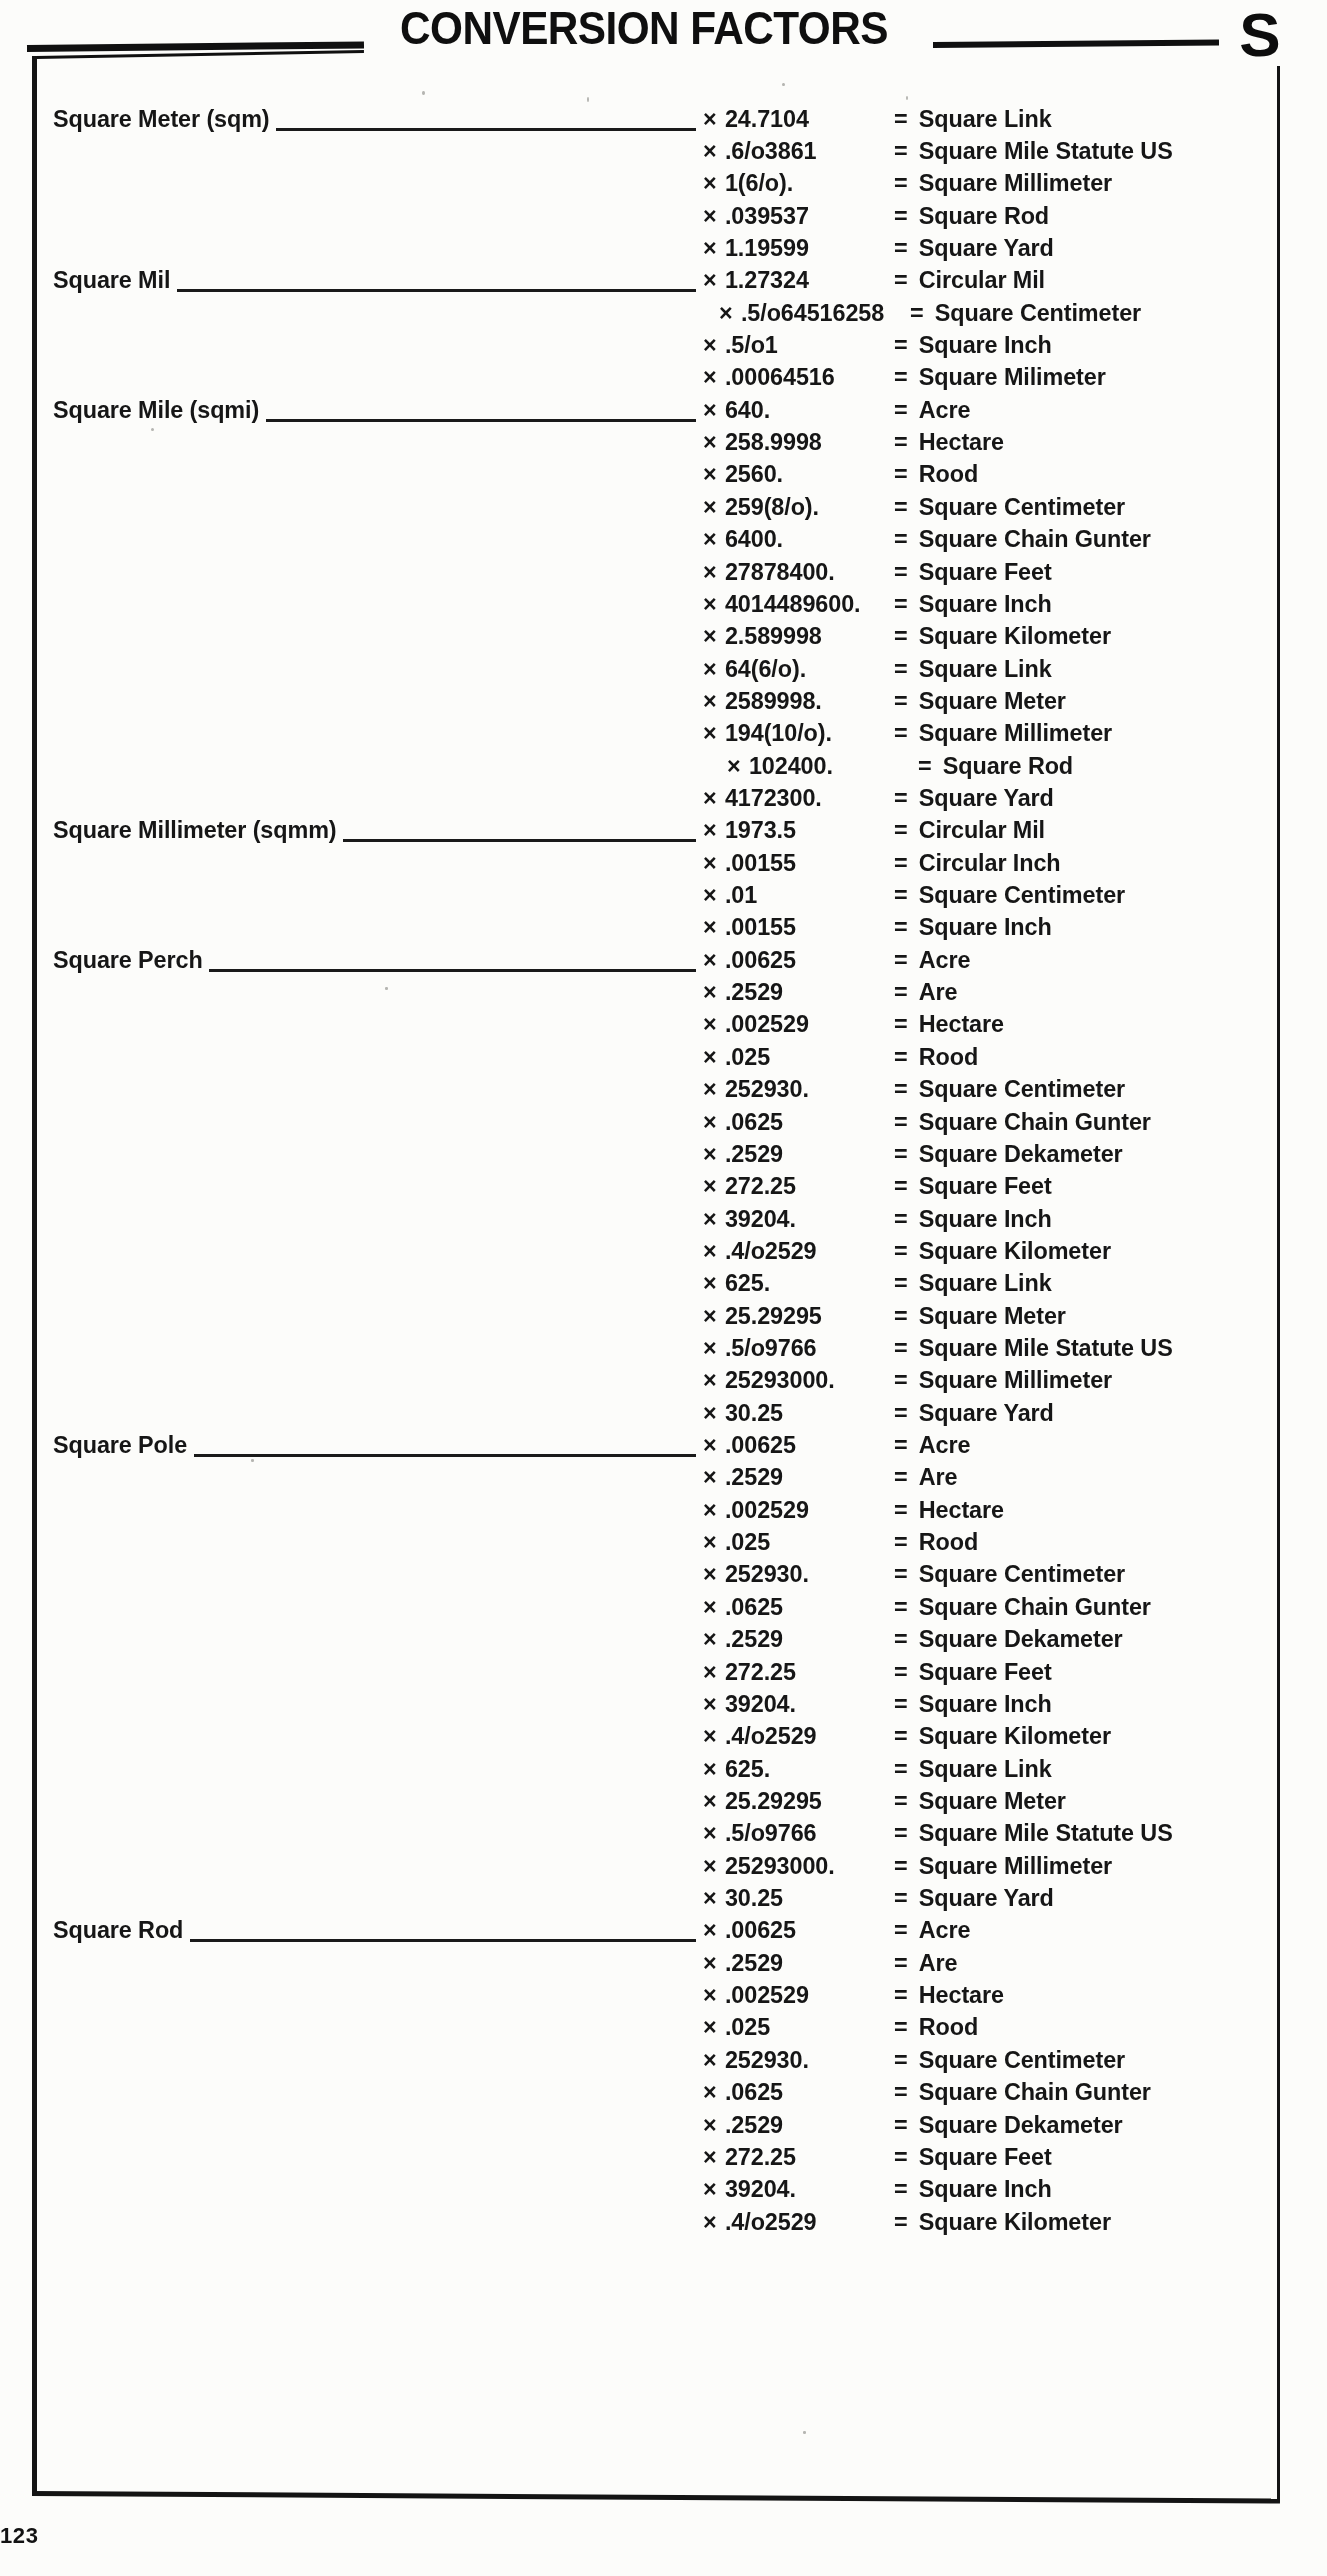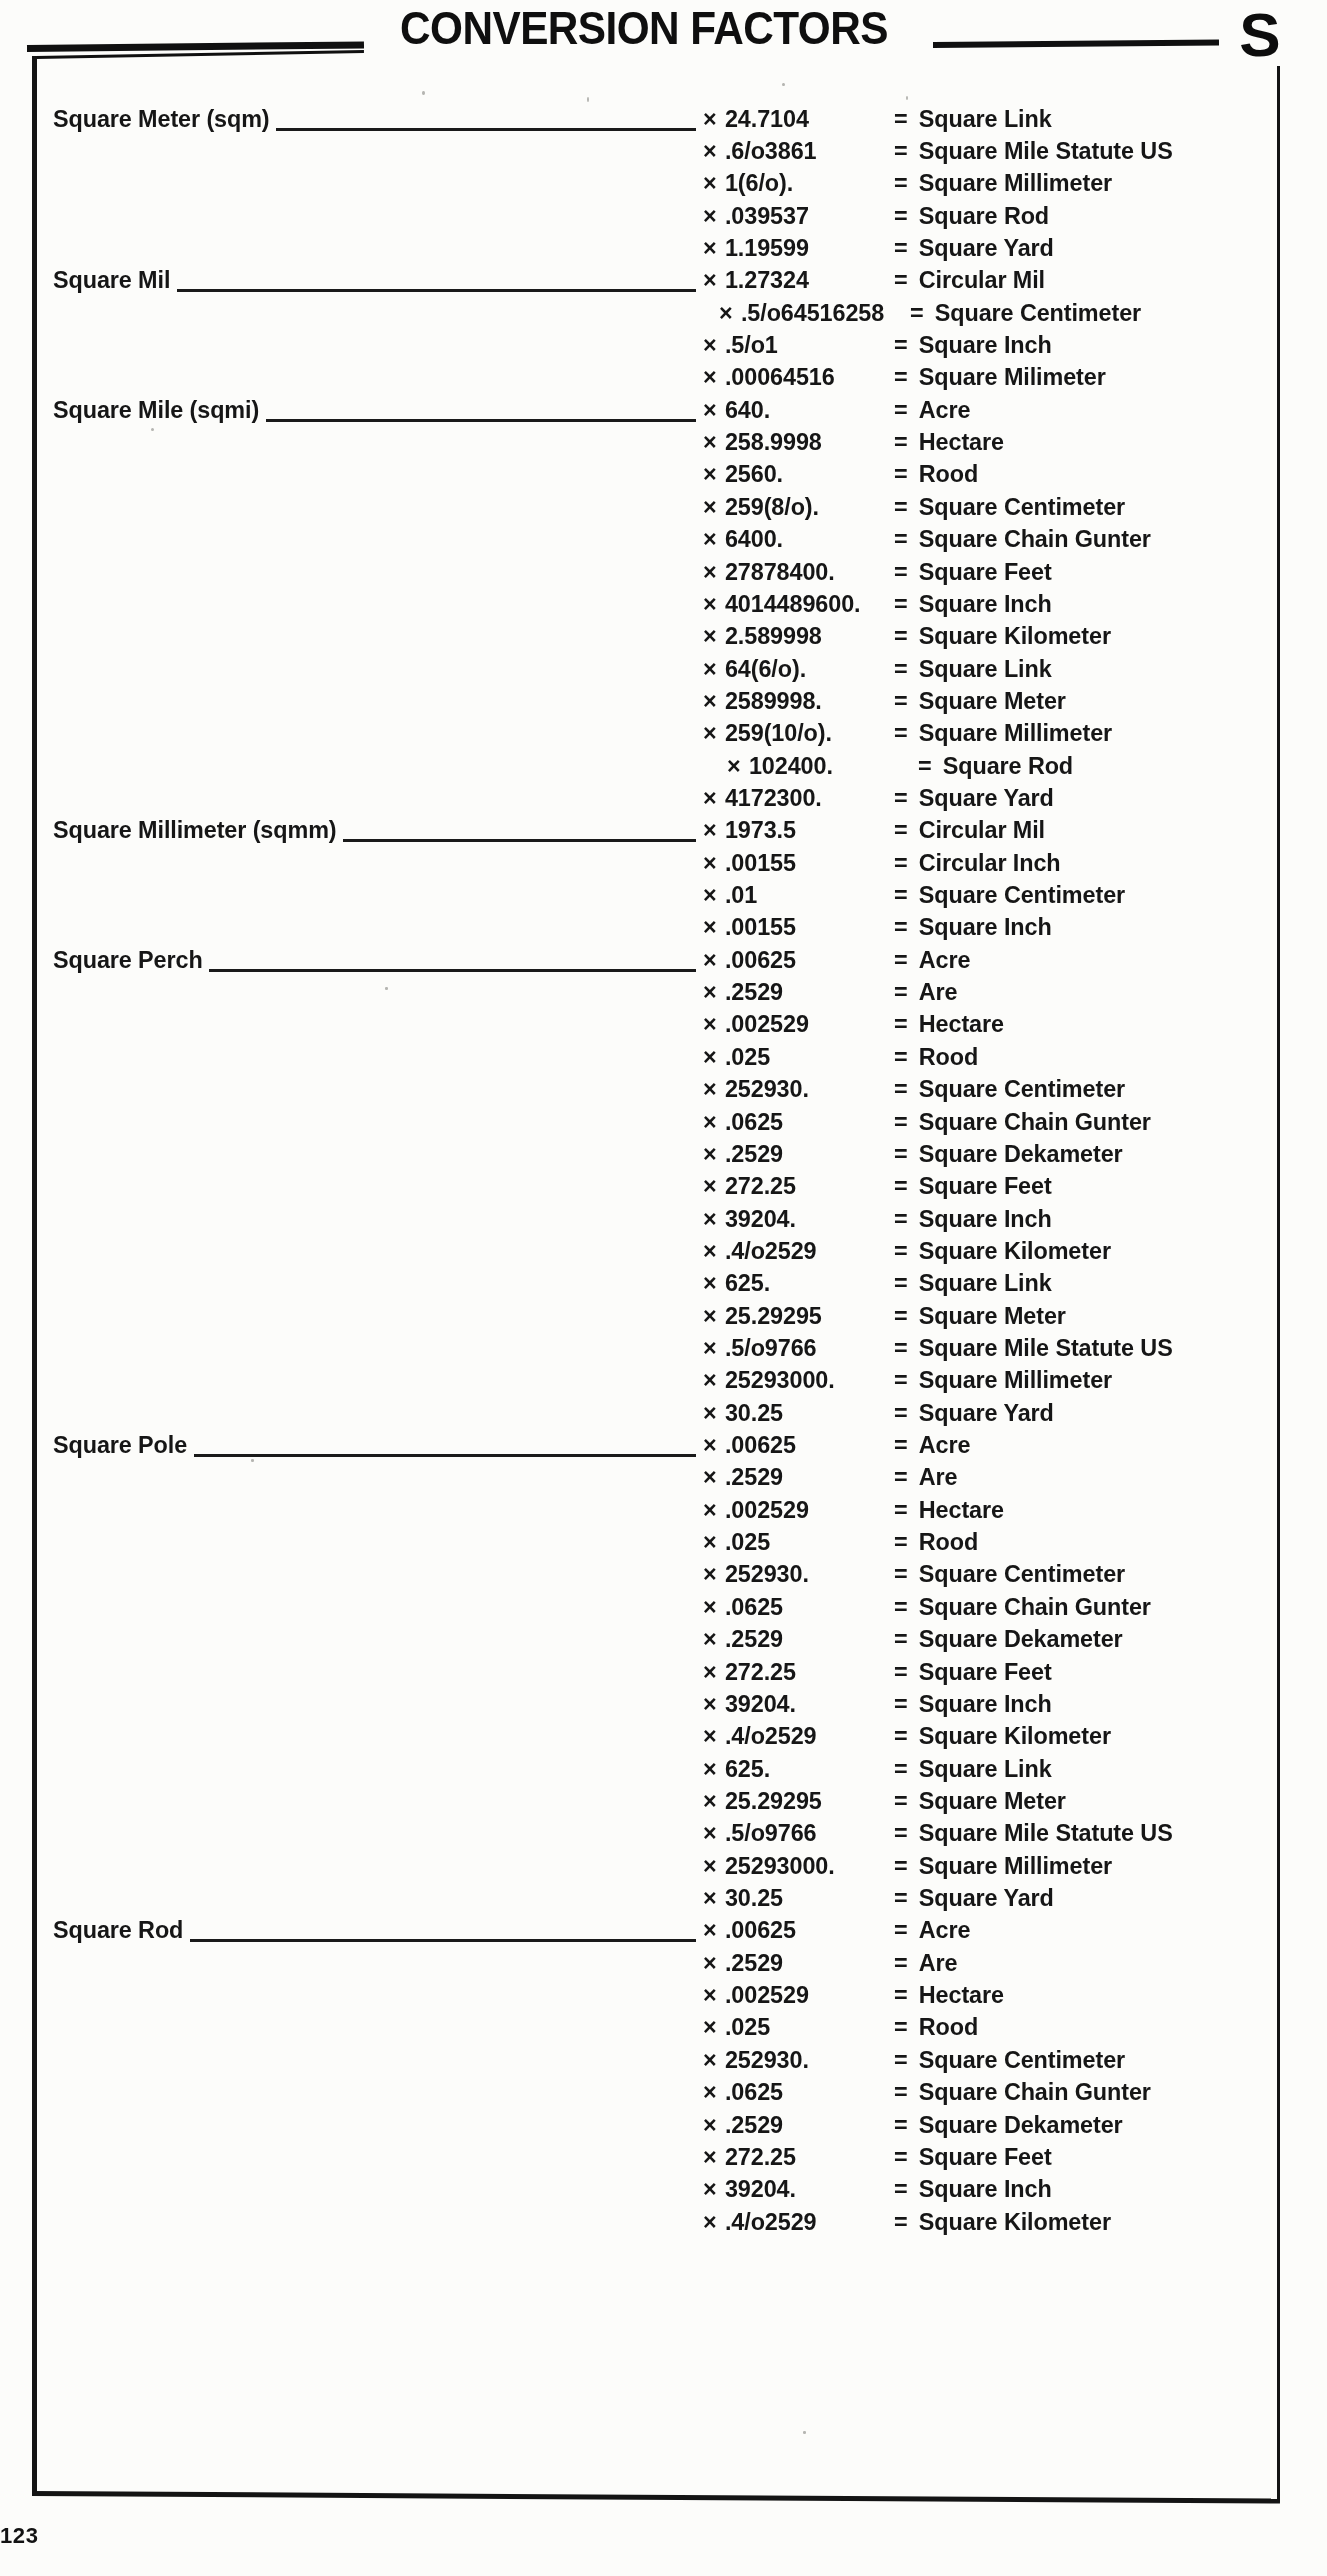--- a/index.html
+++ b/index.html
@@ -153,21 +153,21 @@
     </div>
     <div class="row" style="top: 653px;">
       <div class="factor-cell"><span class="times">×</span><span class="factor-val">64(6/o).</span></div>
       <div class="result-cell"><span class="eq">=</span><span class="result-unit">Square Link</span></div>
     </div>
     <div class="row" style="top: 685px;">
       <div class="factor-cell"><span class="times">×</span><span class="factor-val">2589998.</span></div>
       <div class="result-cell"><span class="eq">=</span><span class="result-unit">Square Meter</span></div>
     </div>
     <div class="row" style="top: 717px;">
-      <div class="factor-cell"><span class="times">×</span><span class="factor-val">259(10/o).</span></div>
+      <div class="factor-cell"><span class="times">×</span><span class="factor-val">194(10/o).</span></div>
       <div class="result-cell"><span class="eq">=</span><span class="result-unit">Square Millimeter</span></div>
     </div>
     <div class="row" style="top: 750px; margin-left: 24px;">
       <div class="factor-cell"><span class="times">×</span><span class="factor-val">102400.</span></div>
       <div class="result-cell"><span class="eq">=</span><span class="result-unit">Square Rod</span></div>
     </div>
     <div class="row" style="top: 782px;">
       <div class="factor-cell"><span class="times">×</span><span class="factor-val">4172300.</span></div>
       <div class="result-cell"><span class="eq">=</span><span class="result-unit">Square Yard</span></div>
     </div>

